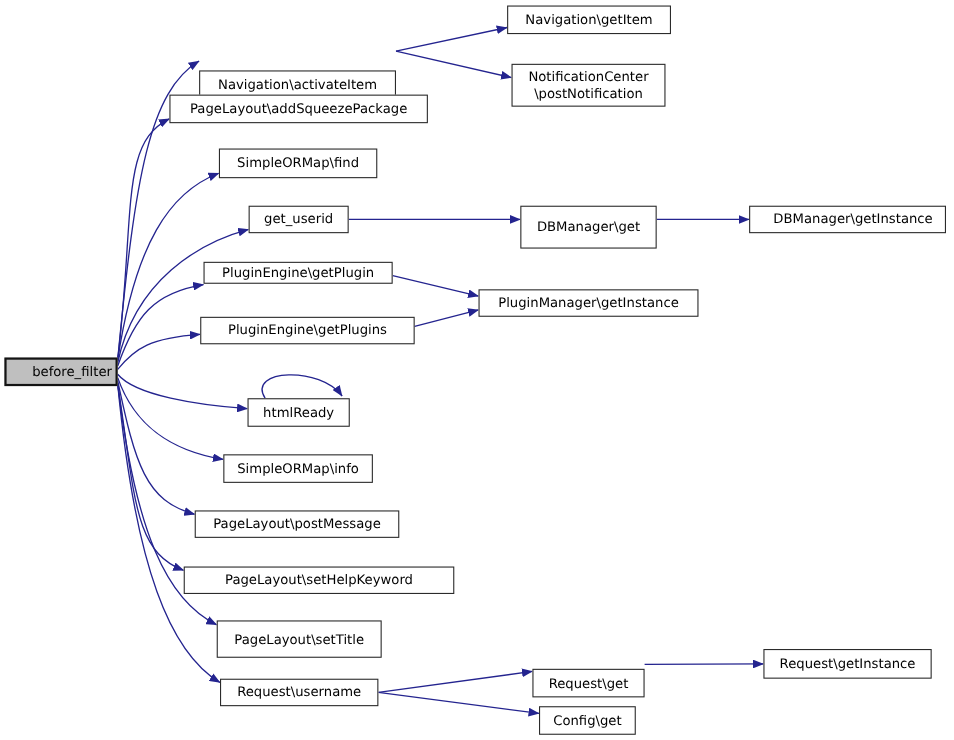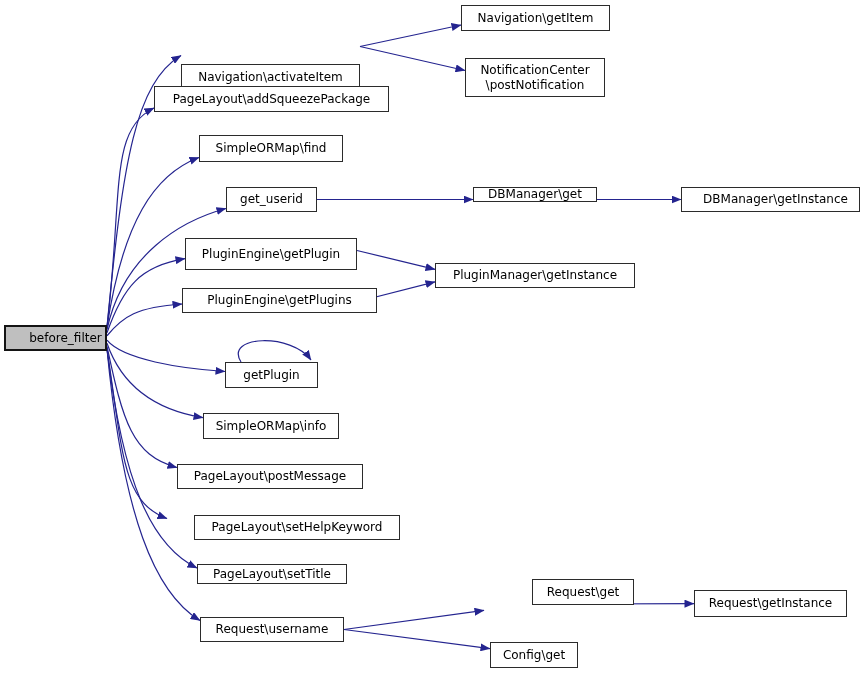--- a/index.html
+++ b/index.html
@@ -89,28 +89,28 @@
   </svg>
   <div id="node-layer">
       <div class="node highlight" style="left: 4px; top: 325px; width: 103px; height: 26px; background: rgb(191, 191, 191);">before_filter</div>
       <div class="node" style="left: 181px; top: 33px; width: 179px; height: 27px; margin-top: 31px;">Navigation\activateItem</div>
       <div class="node" style="left: 461px; top: 5px; width: 149px; height: 26px;">Navigation\getItem</div>
       <div class="node" style="left: 465px; top: 58px; width: 140px; height: 39px;">NotificationCenter
 \postNotification</div>
       <div class="node" style="left: 154px; top: 86px; width: 235px; height: 26px;">PageLayout\addSqueezePackage</div>
       <div class="node" style="left: 199px; top: 135px; width: 144px; height: 27px;">SimpleORMap\find</div>
       <div class="node" style="left: 226px; top: 187px; width: 91px; height: 25px;">get_userid</div>
-      <div class="node" style="left: 473px; top: 187px; width: 124px; height: 15px;">DBManager\get</div>
+      <div class="node" style="left: 473px; top: 187px; width: 124px; height: 39px;">DBManager\get</div>
       <div class="node" style="left: 681px; top: 187px; width: 179px; height: 25px; padding-left: 10px;">DBManager\getInstance</div>
-      <div class="node" style="left: 185px; top: 238px; width: 172px; height: 32px;">PluginEngine\getPlugin</div>
+      <div class="node" style="left: 185px; top: 238px; width: 172px; height: 20px;">PluginEngine\getPlugin</div>
       <div class="node" style="left: 435px; top: 263px; width: 200px; height: 25px;">PluginManager\getInstance</div>
       <div class="node" style="left: 182px; top: 288px; width: 195px; height: 25px;">PluginEngine\getPlugins</div>
-      <div class="node" style="left: 225px; top: 362px; width: 93px; height: 26px;">getPlugin</div>
+      <div class="node" style="left: 225px; top: 362px; width: 93px; height: 26px;">htmlReady</div>
       <div class="node" style="left: 203px; top: 413px; width: 136px; height: 26px;">SimpleORMap\info</div>
       <div class="node" style="left: 177px; top: 464px; width: 186px; height: 25px;">PageLayout\postMessage</div>
-      <div class="node" style="left: 167px; top: 515px; width: 206px; height: 25px; margin-left: 27px;">PageLayout\setHelpKeyword</div>
-      <div class="node" style="left: 197px; top: 564px; width: 150px; height: 20px;">PageLayout\setTitle</div>
+      <div class="node" style="left: 167px; top: 515px; width: 246px; height: 25px;">PageLayout\setHelpKeyword</div>
+      <div class="node" style="left: 197px; top: 564px; width: 150px; height: 34px;">PageLayout\setTitle</div>
       <div class="node" style="left: 200px; top: 617px; width: 144px; height: 25px;">Request\username</div>
-      <div class="node" style="left: 484px; top: 579px; width: 102px; height: 26px; margin-left: 48px;">Request\get</div>
+      <div class="node" style="left: 484px; top: 608px; width: 102px; height: 26px;">Request\get</div>
       <div class="node" style="left: 694px; top: 590px; width: 153px; height: 27px;">Request\getInstance</div>
       <div class="node" style="left: 490px; top: 642px; width: 88px; height: 26px; text-align: center;">Config\get</div>
     </div>
 </div>
 
 </body></html>

